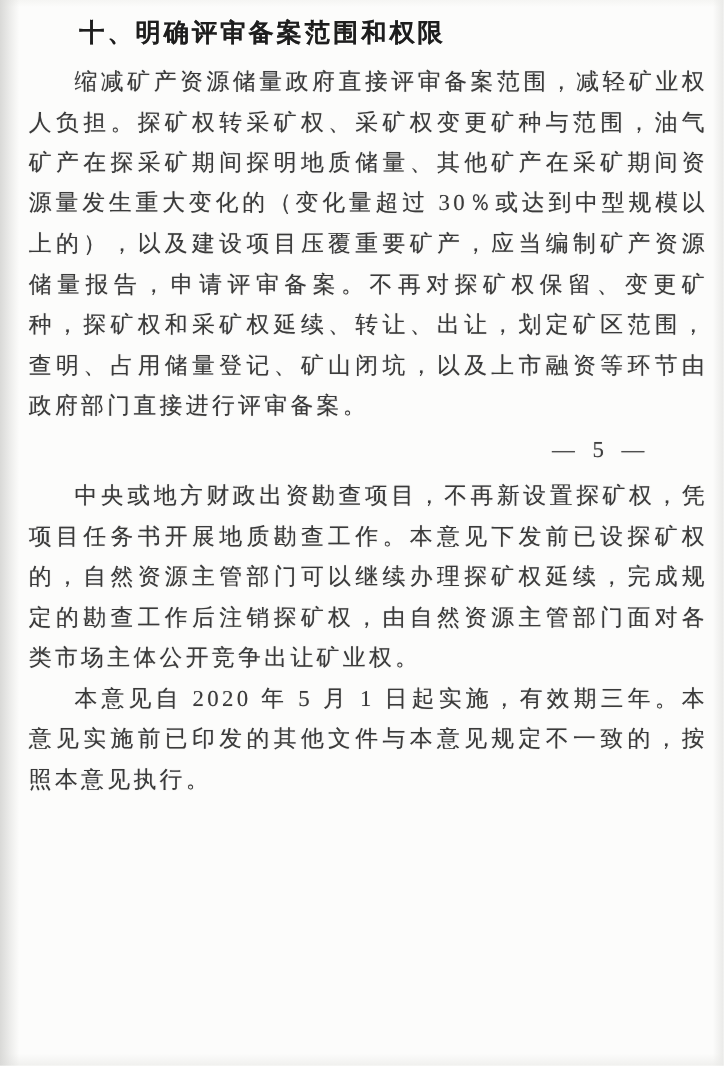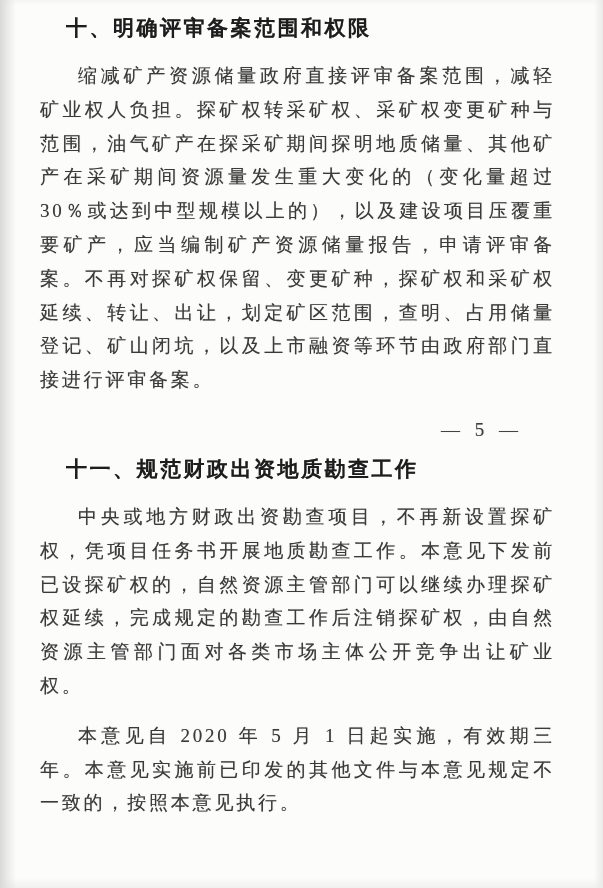--- a/index.html
+++ b/index.html
@@ -15,41 +15,41 @@
       linear-gradient(270deg, #eaeae8 0px, rgba(234,234,232,0) 9px),
       linear-gradient(0deg, #f0f0ee 0px, rgba(240,240,238,0) 10px),
       linear-gradient(180deg, #f5f5f3 0px, rgba(245,245,243,0) 6px),
       #fcfcfb;
     font-family: "Liberation Serif", "DejaVu Serif", serif;
   }
   .page {
     box-sizing: border-box;
     width: 603px;
     height: 656px;
-    padding: 6px 32px 0 24px;
+    padding: 6px 13px 0 24px;
   }
   .heading {
     font-family: "Liberation Sans", "DejaVu Sans", sans-serif;
     font-weight: bold;
     font-size: 21px;
     line-height: 30px;
     color: #1d1d1d;
     letter-spacing: 2.5px;
     text-indent: 2em;
     margin: 7px 0 9px 0;
     text-shadow: 0 0 0.5px rgba(30,30,30,0.55);
   }
   .bodytext {
     font-size: 19px;
     line-height: 33.8px;
     letter-spacing: 2.8px;
     color: #3a3a3a;
     text-align: justify;
     text-indent: 2em;
-    margin: 16px;
+    margin: 0;
     text-shadow: 0 0 0.7px rgba(70,70,70,0.5);
   }
   .page-number {
     font-size: 19px;
     line-height: 34px;
     color: #3f3f3f;
     text-align: right;
     padding-right: 48px;
     letter-spacing: 5px;
     margin: 3px 0 4px 0;
@@ -61,19 +61,18 @@
 
 <div class="page">
 
   <h2 class="heading">十、明确评审备案范围和权限</h2>
 
   <p class="bodytext">缩减矿产资源储量政府直接评审备案范围，减轻矿业权人负担。探矿权转采矿权、采矿权变更矿种与范围，油气矿产在探采矿期间探明地质储量、其他矿产在采矿期间资源量发生重大变化的（变化量超过 30％或达到中型规模以上的），以及建设项目压覆重要矿产，应当编制矿产资源储量报告，申请评审备案。不再对探矿权保留、变更矿种，探矿权和采矿权延续、转让、出让，划定矿区范围，查明、占用储量登记、矿山闭坑，以及上市融资等环节由政府部门直接进行评审备案。</p>
 
   <div class="page-number">— 5 —</div>
 
 
-  <h2 class="heading">十一、规范财政出资地质勘查工作</h2>
 
   <p class="bodytext">中央或地方财政出资勘查项目，不再新设置探矿权，凭项目任务书开展地质勘查工作。本意见下发前已设探矿权的，自然资源主管部门可以继续办理探矿权延续，完成规定的勘查工作后注销探矿权，由自然资源主管部门面对各类市场主体公开竞争出让矿业权。</p>
 
   <p class="bodytext">本意见自 2020 年 5 月 1 日起实施，有效期三年。本意见实施前已印发的其他文件与本意见规定不一致的，按照本意见执行。</p>
 
 </div>
 
 </body></html>

